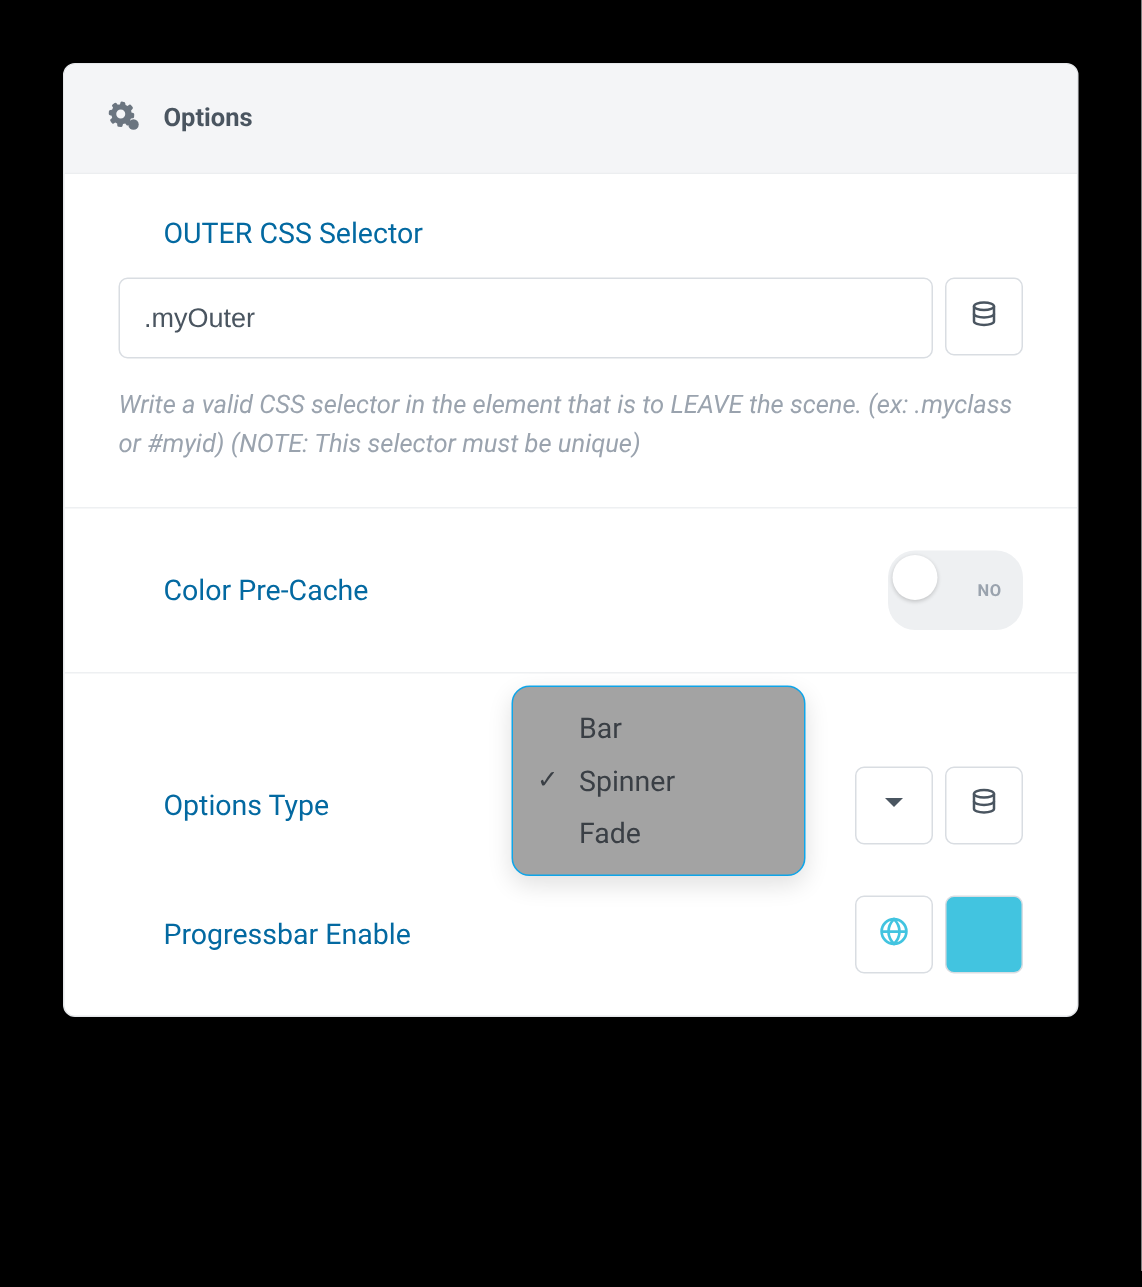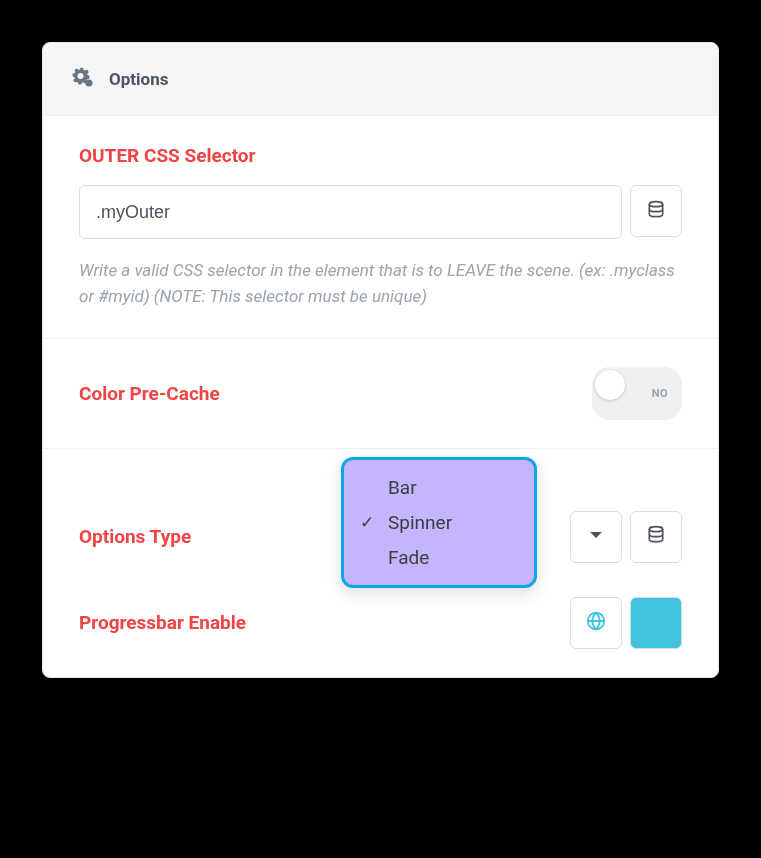--- a/index.html
+++ b/index.html
@@ -33,23 +33,24 @@
   }
   .panel-header svg { flex-shrink: 0; }
   .section {
     padding: 28px 36px;
     border-bottom: 1px solid #eef0f2;
     position: relative;
   }
   .section:last-child { border-bottom: none; }
   .field-label {
     font-size: 19px;
-    font-weight: 700;
-    color: #ef4444;
+    font-weight: 400;
+    color: #0369a1;
     margin-bottom: 18px;
+    margin-left: 30px;
   }
   .input-row {
     display: flex;
     gap: 8px;
     margin-bottom: 18px;
   }
   .text-input {
     flex: 1;
     height: 54px;
     border: 1px solid #d9dde2;
@@ -144,22 +145,22 @@
     height: 52px;
     background: #42c4e0;
     border: 1px solid #d9dde2;
     border-radius: 6px;
     cursor: pointer;
   }
   .dropdown {
     position: absolute;
     left: 262px;
     top: -54px;
-    background: #c4b5fd;
-    border: 3px solid #0ea5e9;
+    background: #a3a3a3;
+    border: 1px solid #0ea5e9;
     border-radius: 12px;
     padding: 10px 0;
     min-width: 196px;
     box-shadow: 0 6px 16px rgba(0,0,0,0.12);
     z-index: 10;
   }
   .dropdown-item {
     padding: 6px 20px 6px 44px;
     font-size: 19px;
     color: #3a3f45;

